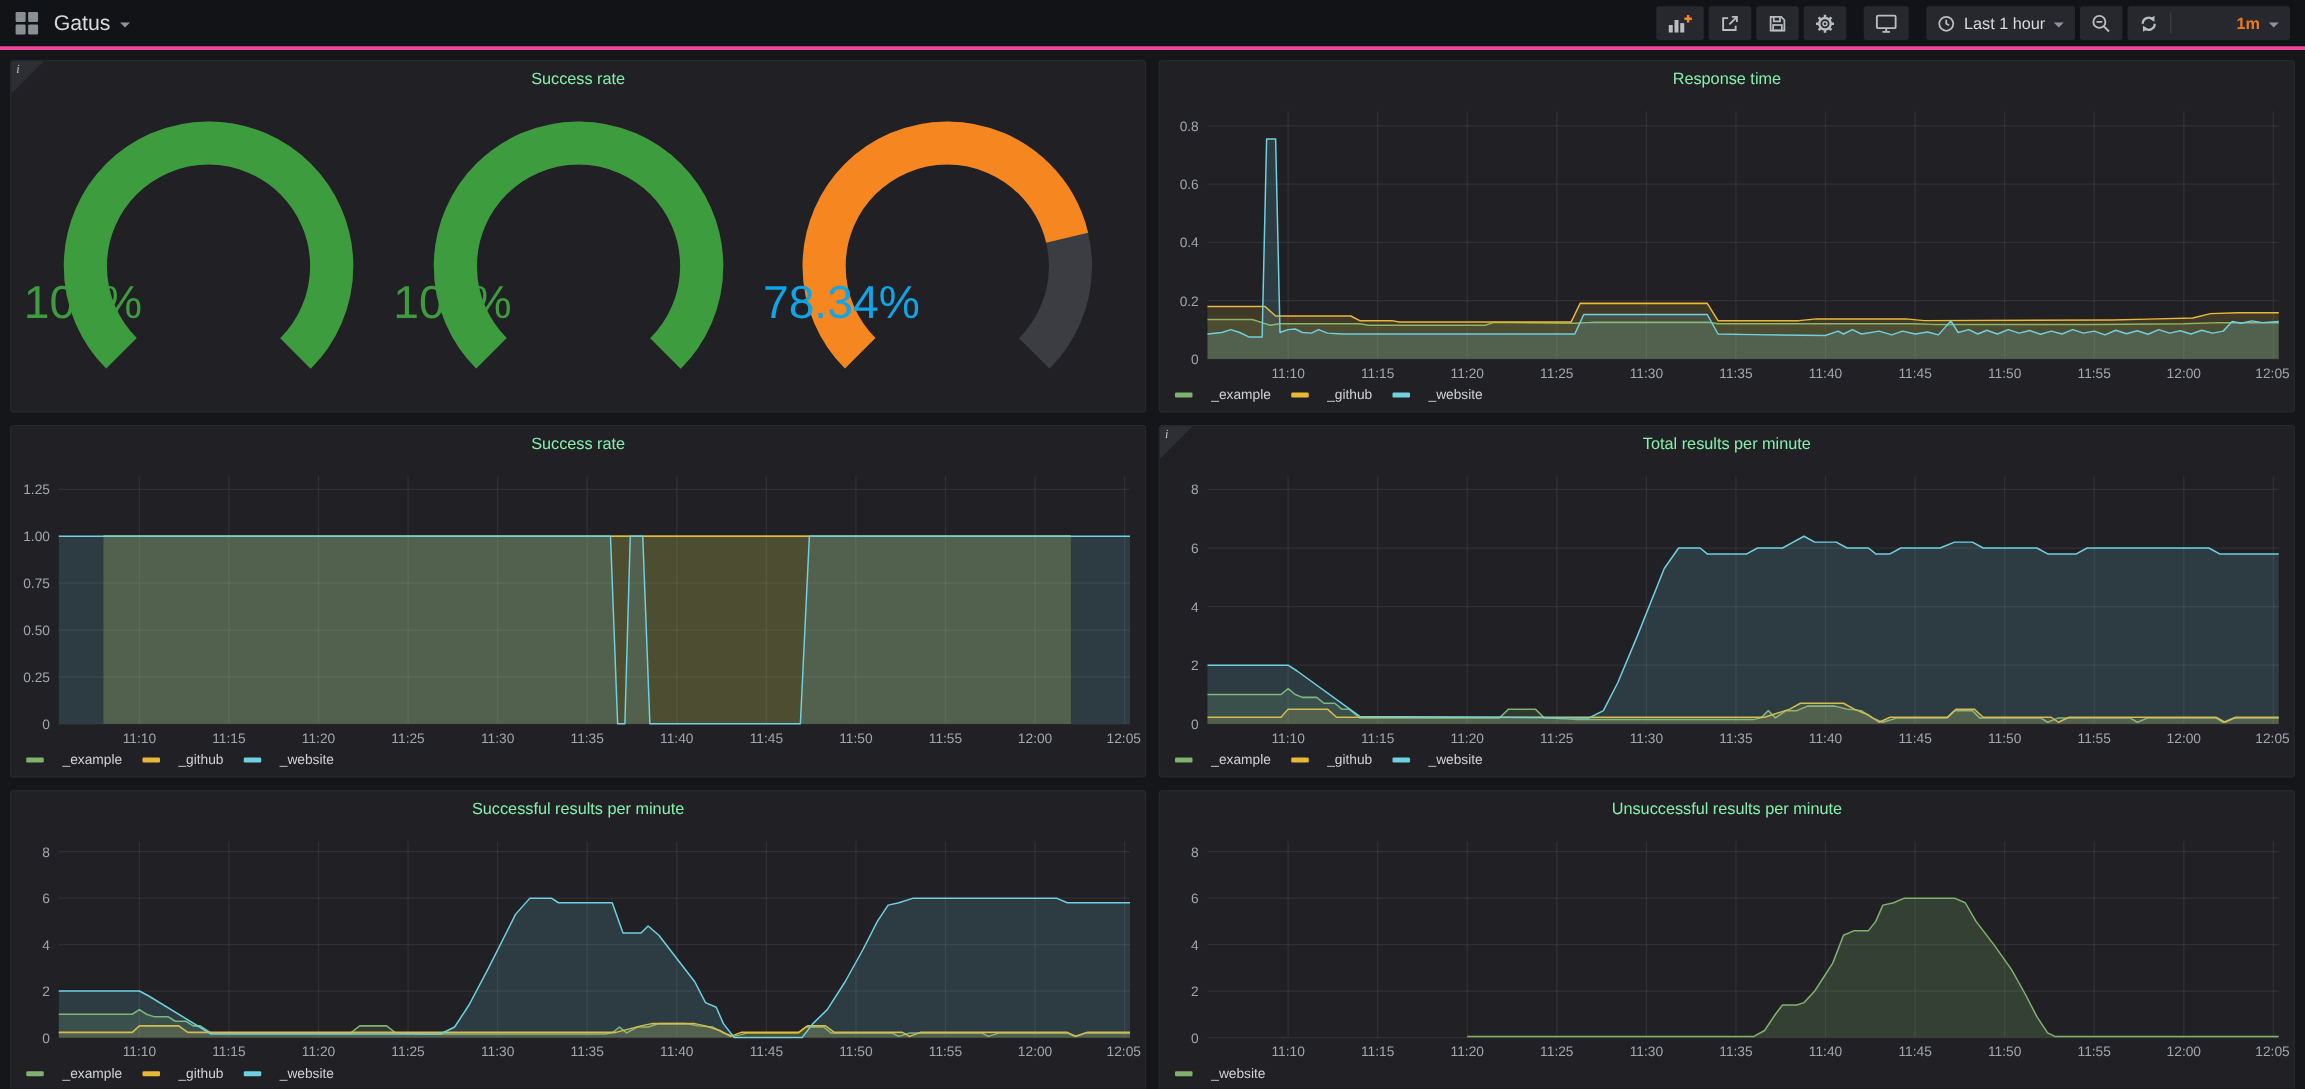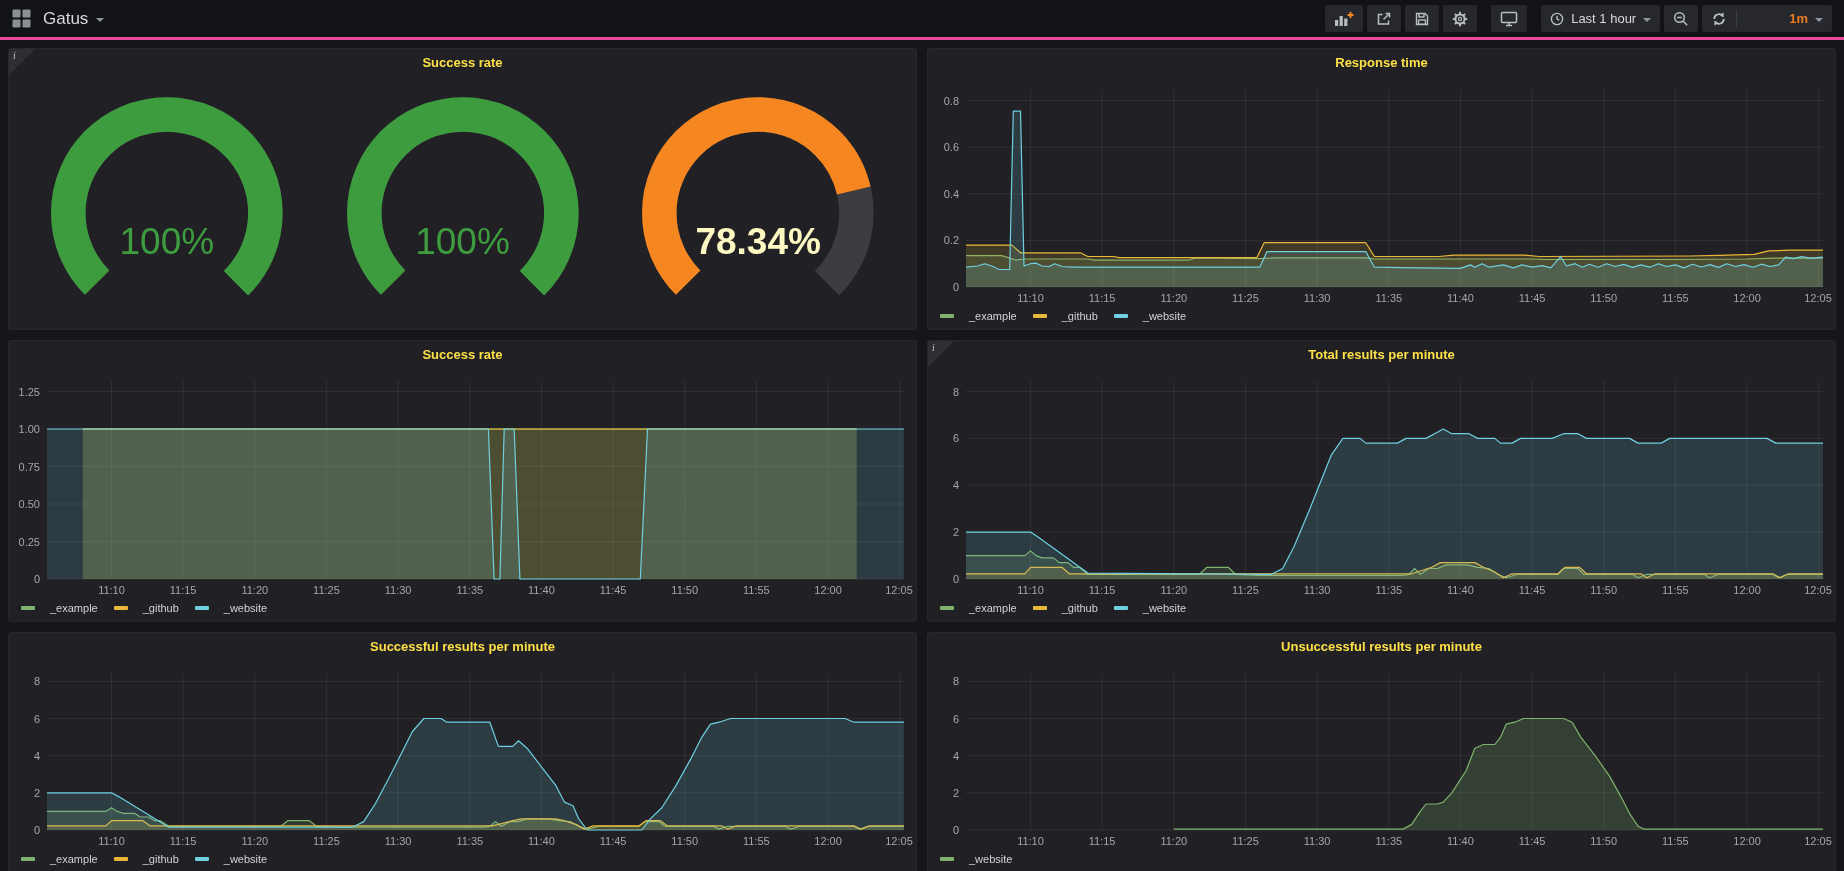--- a/index.html
+++ b/index.html
@@ -21,41 +21,41 @@
   .nbtn svg { display:block; }
   .time-label { color:#d8d9da; font-size:13px; }
   .refresh-label { color:#eb7b1f; font-size:13px; font-weight:bold;margin-left:43px; }
   .seg-divider { width:1px; height:17px; background:#3a3d42; margin:0 2px; }
   
   .dash { padding:8px; display:grid; grid-template-columns:1fr 1fr;
           grid-template-rows:282px 282px 241px; gap:10px; }
   .panel { background:#212125; border:1px solid #27282c; border-radius:3px;
            position:relative; display:flex; flex-direction:column; overflow:hidden; }
   .panel-title { height:26px; display:flex; align-items:center; justify-content:center;
-                 color:#fde047; font-size:13px; font-weight:700; flex:0 0 26px; cursor:pointer; }
+                 color:#86efac; font-size:13px; font-weight:400; flex:0 0 26px; cursor:pointer; }
   .info-corner { position:absolute; top:0; left:0; width:0; height:0;
                  border-top:26px solid #2e2f34; border-right:26px solid transparent; z-index:2; }
   .info-corner span { position:absolute; top:-25px; left:4px; color:#c3c5c9;
                       font-size:10px; font-style:italic; font-family:"Liberation Serif", serif; }
   
   .chart-area { flex:1 1 auto; min-height:0; }
   svg.chart { width:100%; height:100%; display:block; }
   .tick { font:11px "Liberation Sans", sans-serif; fill:#a1a6ac; }
   .legend { height:22px; flex:0 0 22px; display:flex; align-items:center; gap:16px; padding:0 0 4px 12px; }
   .legend-item { display:flex; align-items:center; gap:15px; color:#d0d2d6; font-size:11px; cursor:pointer; }
   .swatch { width:14px; height:4px; border-radius:1px; display:inline-block; }
   
   .gauge-row { flex:1; display:flex; padding:0 10px 6px 10px; }
   .gauge { flex:1; display:flex; flex-direction:column; }
   .gauge-arc { flex:1; position:relative; }
   .gauge-arc svg { width:100%; height:100%; display:block; }
   .g-track { fill:none; stroke:#3b3d42; stroke-width:14; }
   .g-value { fill:none; stroke-width:14; }
   .gauge-number { position:absolute; left:0; right:0; top:65%; transform:translateY(-50%);
-                  text-align:center; font-size:37px; }
+                  font-size:37px; }
 </style>
 </head>
 <body>
 
 <div class="navbar">
   <div class="nav-left">
     <div class="logo">
       <svg width="19" height="19" viewBox="0 0 19 19">
         <rect x="0.5" y="0.5" width="8" height="8" rx="1" fill="#8a8f94"></rect>
         <rect x="10.5" y="0.5" width="8" height="8" rx="1" fill="#8a8f94"></rect>
@@ -159,21 +159,21 @@
           <div class="gauge-number" style="color: rgb(61, 156, 61);">100%</div>
         </div>
 
       </div>
       <div class="gauge">
         <div class="gauge-arc">
           <svg viewBox="0 0 120 104" preserveAspectRatio="xMidYMid meet">
             <circle class="g-track" cx="60" cy="56" r="40" transform="rotate(135 60 56)" stroke-dasharray="188.49555921538757 251.32741228718345"></circle>
             <circle class="g-value" cx="60" cy="56" r="40" transform="rotate(135 60 56)" stroke-dasharray="147.66742108933462 251.32741228718345" stroke="#f6861f"></circle>
           </svg>
-          <div class="gauge-number" style="color: #fef9c3; font-weight: bold;">78.34%</div>
+          <div class="gauge-number" style="color: #0ea5e9;">78.34%</div>
         </div>
 
       </div>
     </div>
   </div>
 
   <div class="panel">
     <div class="panel-title">Response time</div>
     <div class="chart-area">
       <svg class="chart" viewBox="0 0 907 232">

